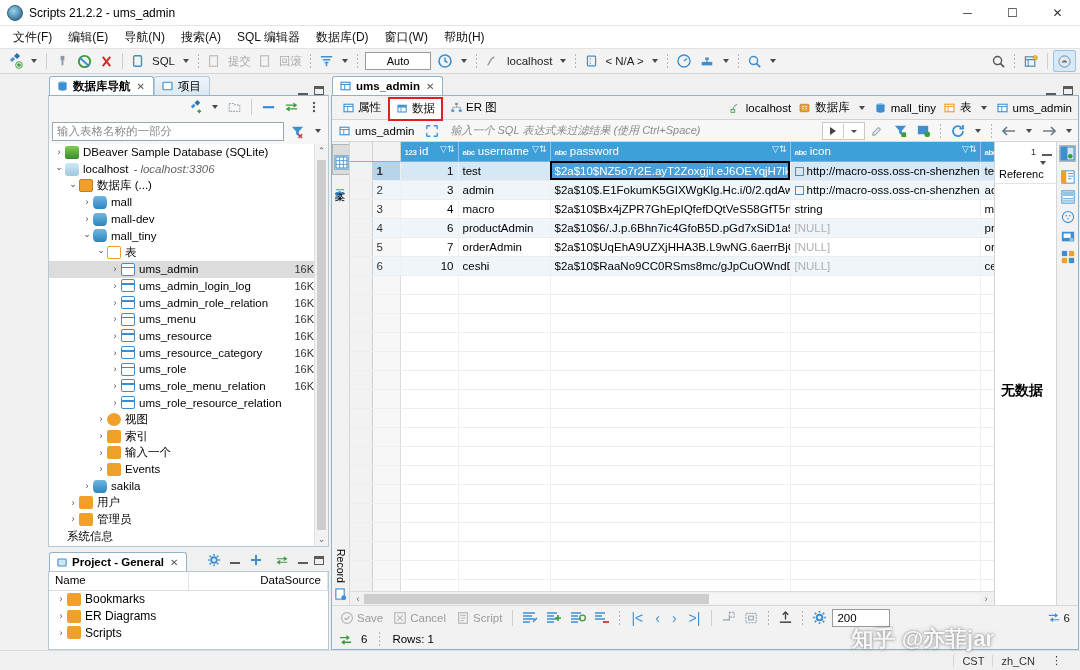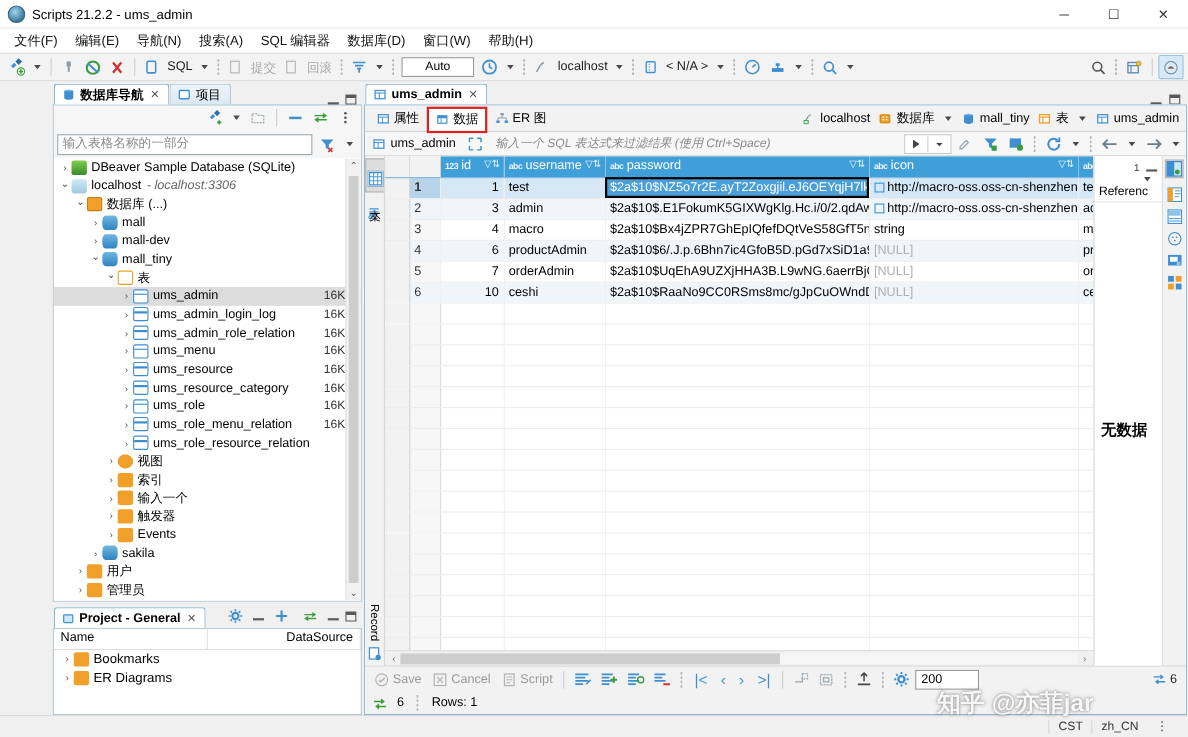--- a/index.html
+++ b/index.html
@@ -492,25 +492,20 @@
               <span class="tlabel">索引</span>
             </div>
             <div class="trow" style="padding-left:46px">
               <span class="arrow closed"></span>
               <span class="ti folder"></span>
               <span class="tlabel">输入一个</span>
             </div>
             <div class="trow" style="padding-left:46px">
               <span class="arrow closed"></span>
               <span class="ti folder"></span>
-              <span class="tlabel">触发器</span>
-            </div>
-            <div class="trow" style="padding-left:46px">
-              <span class="arrow closed"></span>
-              <span class="ti folder"></span>
               <span class="tlabel">Events</span>
             </div>
             <div class="trow" style="padding-left:32px">
               <span class="arrow closed"></span>
               <span class="ti db"></span>
               <span class="tlabel">sakila</span>
             </div>
             <div class="trow" style="padding-left:18px">
               <span class="arrow closed"></span>
               <span class="ti folder"></span>
@@ -571,20 +566,25 @@
           <div id="projrows">
               <div class="trow" style="padding-left:6px">
                 <span class="arrow closed"></span>
                 <span class="ti folder"></span>
                 <span>Bookmarks</span>
               </div>
               <div class="trow" style="padding-left:6px">
                 <span class="arrow closed"></span>
                 <span class="ti folder"></span>
                 <span>ER Diagrams</span>
+              </div>
+              <div class="trow" style="padding-left:6px">
+                <span class="arrow closed"></span>
+                <span class="ti folder"></span>
+                <span>Scripts</span>
               </div>
             </div>
         </div>
       </div>
     </div>
 
     <div class="right">
 
       <div class="ed-tabs">
         <div class="vtab active">

